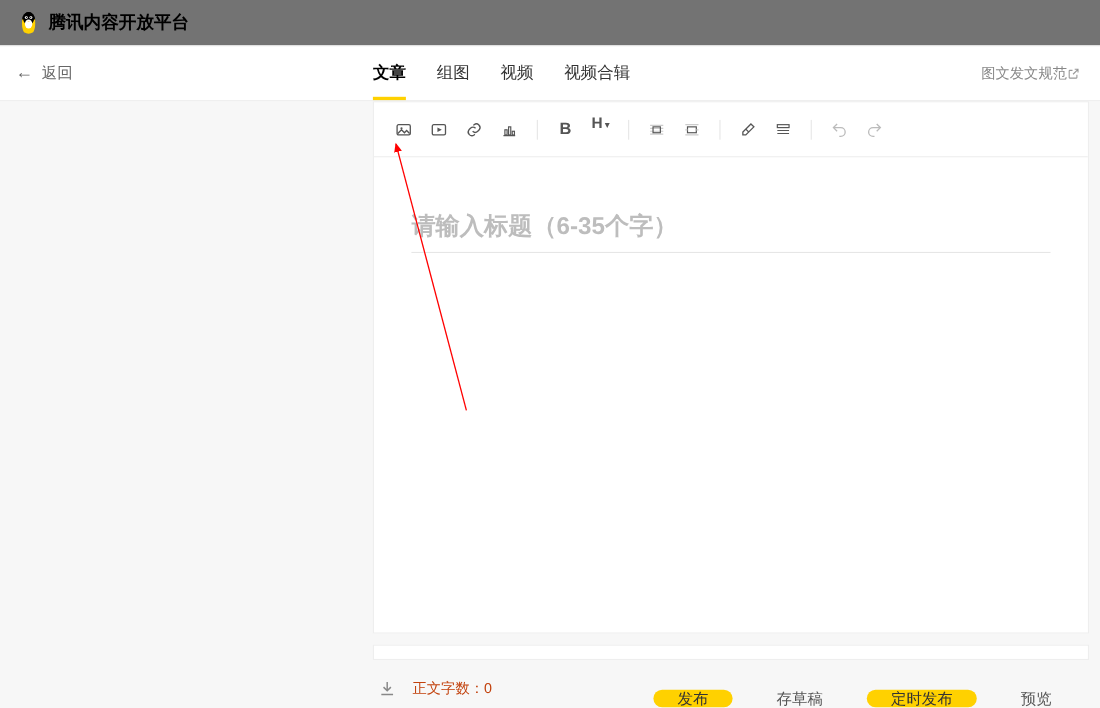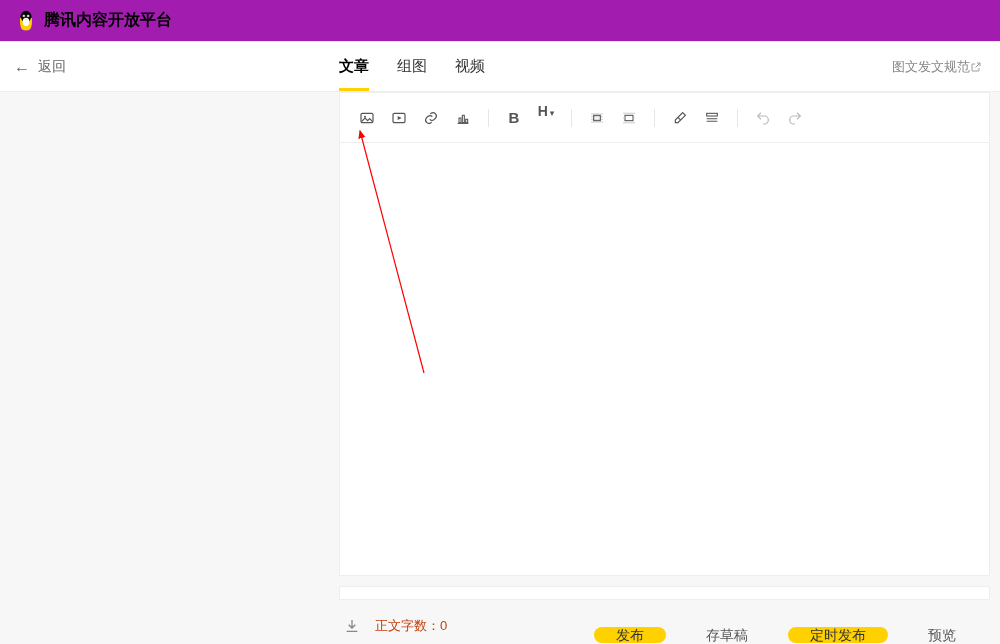--- a/index.html
+++ b/index.html
@@ -6,21 +6,21 @@
   body {
     font-family: -apple-system, "PingFang SC", "Microsoft YaHei", sans-serif;
     background: #f7f7f7;
     width: 1000px;
     height: 644px;
     overflow: hidden;
     font-size: 14px;
     color: #333;
   }
   .top-header {
-    background: #a21caf;
+    background: #737373;
     height: 42px;
     display: flex;
     align-items: center;
     padding: 0 16px;
     border-bottom: 1px solid #eee;
   }
   .logo {
     width: 20px; height: 22px;
     margin-right: 8px;
   }
@@ -214,20 +214,23 @@
   <div class="tabs">
     <div class="tab active">
         <span>文章</span>
       </div>
     <div class="tab">
         <span>组图</span>
       </div>
     <div class="tab">
         <span>视频</span>
       </div>
+    <div class="tab">
+        <span>视频合辑</span>
+      </div>
   </div>
   <div class="guide-link">
     <span>图文发文规范</span>
     <svg width="12" height="12" viewBox="0 0 24 24">
         <path fill="none" stroke="#999" stroke-width="2" d="M14 4h6v6M20 4l-9 9M18 14v5a1 1 0 0 1-1 1H5a1 1 0 0 1-1-1V7a1 1 0 0 1 1-1h5"></path>
       </svg>
   </div>
 </div>
 
 <div class="layout">
@@ -311,20 +314,23 @@
 
       <svg class="annot-arrow" width="100" height="260">
         <defs>
             <marker id="ah" markerWidth="8" markerHeight="8" refX="6" refY="3" orient="auto">
               <path d="M0,0 L7,3 L0,6 z" fill="#ff0000"></path>
             </marker>
           </defs>
         <line x1="70" y1="250" x2="6" y2="8" stroke="#ff0000" stroke-width="1.2" marker-end="url(#ah)"></line>
       </svg>
 
+      <div class="title-input-wrap">
+        <input class="title-input" type="text" placeholder="请输入标题（6-35个字）" style="">
+      </div>
 
       <div class="body-area"></div>
     </div>
 
     <div class="second-card"></div>
 
     <div class="footer-bar">
       <div class="import-btn">
         <svg width="16" height="16" viewBox="0 0 24 24">
             <path d="M12 3v12M7 10l5 5 5-5M4 20h16" fill="none" stroke="#888" stroke-width="2"></path>

